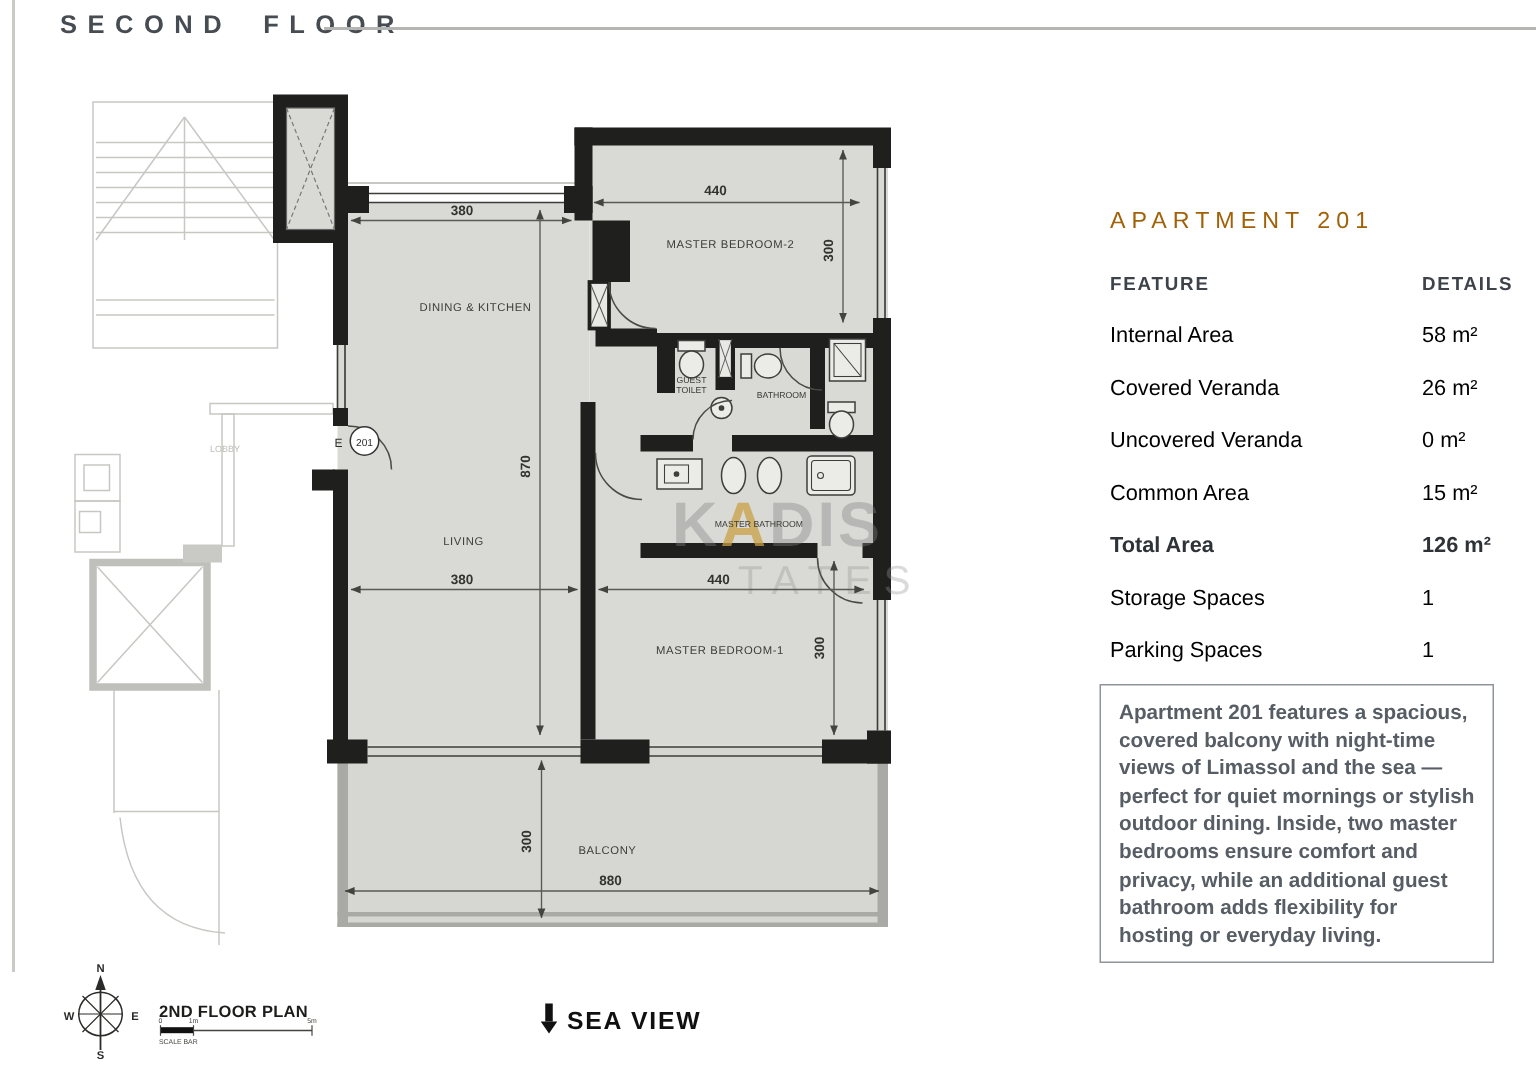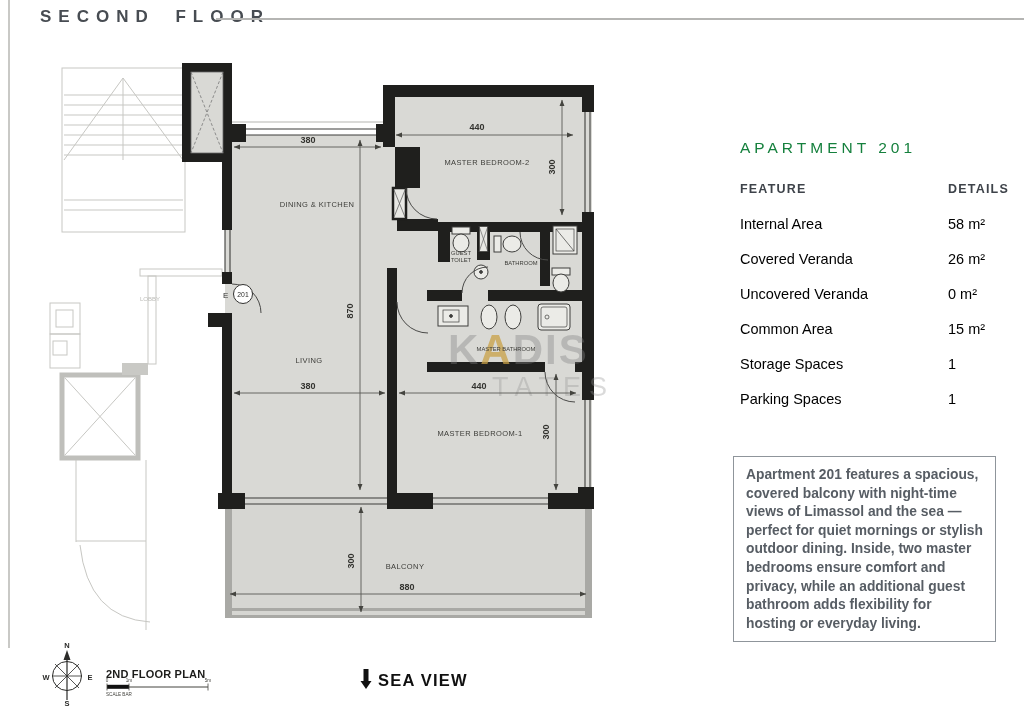--- a/index.html
+++ b/index.html
@@ -6,21 +6,21 @@
   body{width:1024px;height:722px;position:relative;overflow:hidden;
        font-family:"Liberation Sans",sans-serif;}
   .left-rule{position:absolute;left:8px;top:0;width:2px;height:648px;background:#c9c9c6;}
   .page-title{position:absolute;left:40px;top:7px;font-size:17px;letter-spacing:7px;
        word-spacing:9px;color:#474c52;font-weight:700;}
   .title-rule{position:absolute;left:216px;right:0;top:18px;height:2px;background:#b5b5b3;}
   .plan-svg{position:absolute;left:0;top:40px;}
 
   
   .panel{position:absolute;left:740px;top:139px;width:268px;}
-  .panel h2{margin:0 0 22px 0;font-size:15.5px;font-weight:400;letter-spacing:4px;color:#15803d;}
+  .panel h2{margin:0 0 22px 0;font-size:15.5px;font-weight:400;letter-spacing:4px;color:#a16207;}
   .trow{display:grid;grid-template-columns:1fr 60px;line-height:20px;margin-bottom:15px;
         font-size:14.5px;color:#000000;}
   .trow.thead{font-size:12.5px;font-weight:bold;letter-spacing:1.2px;color:#3e434a;}
   .trow.total{font-weight:bold;color:#2e3338;}
   .desc-box{position:absolute;left:733px;top:456px;width:263px;box-sizing:border-box;
         border:1.5px solid #8f959b;padding:9px 12px 8px 12px;font-weight:bold;}
   .desc-box p{margin:0;font-size:13.8px;line-height:18.6px;color:#575d64;}
 
   
   .rm{font-family:"Liberation Sans",sans-serif;font-size:7.5px;fill:#3c3c38;letter-spacing:.4px;}
@@ -283,20 +283,24 @@
     <span>26 m²</span>
   </div>
   <div class="trow">
     <span>Uncovered Veranda</span>
     <span>0 m²</span>
   </div>
   <div class="trow">
     <span>Common Area</span>
     <span>15 m²</span>
   </div>
+  <div class="trow total">
+    <span>Total Area</span>
+    <span>126 m²</span>
+  </div>
   <div class="trow">
     <span>Storage Spaces</span>
     <span>1</span>
   </div>
   <div class="trow">
     <span>Parking Spaces</span>
     <span>1</span>
   </div>
 </div>
 

